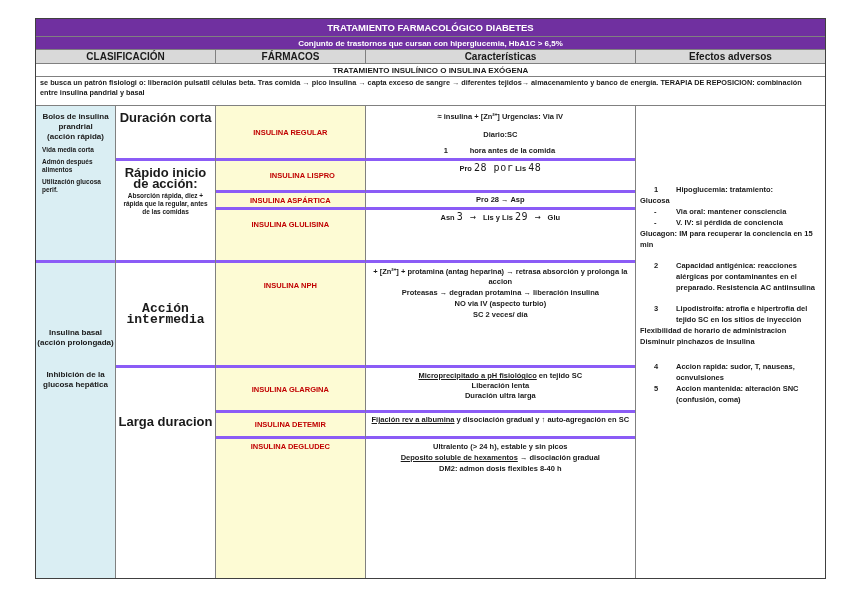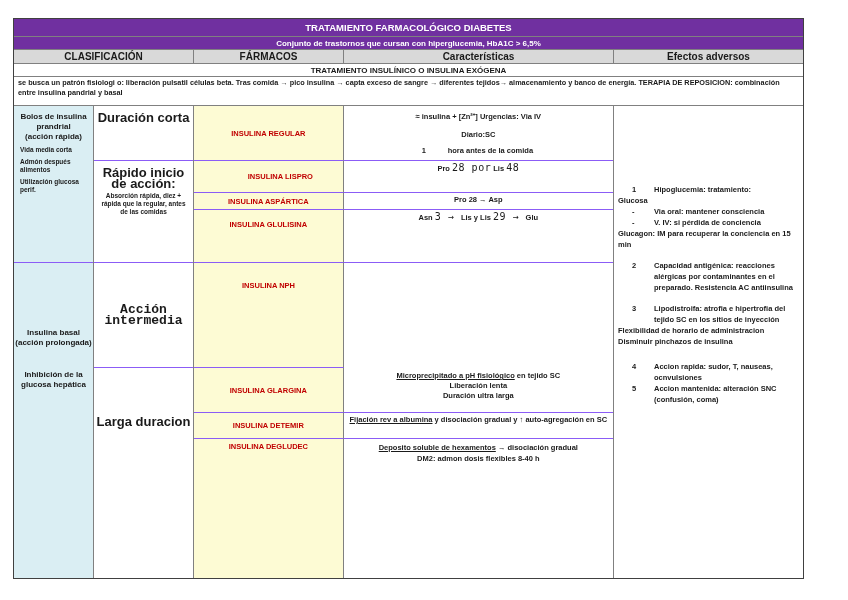--- a/index.html
+++ b/index.html
@@ -1,38 +1,38 @@
 <!DOCTYPE html>
 <html><head>
 <meta charset="utf-8">
 <style>
   html,body{margin:0;padding:0;background:#ffffff;}
   .page{position:relative;width:848px;height:600px;background:#ffffff;overflow:hidden;
         font-family:"Liberation Sans",sans-serif;color:#1a1a1a;}
-  .table{position:absolute;left:13px;top:18px;width:791px;border:1px solid #404040;box-sizing:border-box;}
+  .table{position:absolute;left:35px;top:18px;width:791px;border:1px solid #404040;box-sizing:border-box;}
   .trow{box-sizing:border-box;border-bottom:1px solid #808080;}
   .title-row{background:#7030A0;color:#ffffff;font-weight:bold;font-size:9.5px;
              text-align:center;height:18px;line-height:18px;}
   .subtitle-row{background:#7030A0;color:#ffffff;font-weight:bold;font-size:8px;
                 text-align:center;height:13px;line-height:13px;}
   .header-row{display:flex;background:#D9D9D9;height:14px;}
   .hcell{box-sizing:border-box;border-right:1px solid #808080;font-weight:bold;font-size:10px;
          text-align:center;line-height:13px;}
   .hcell:last-child{border-right:none;}
   .hc1{width:180px}.hc2{width:150px}.hc3{width:270px}.hc4{width:189px}
   .section-row{height:13px;line-height:13px;text-align:center;font-weight:bold;font-size:8px;}
   .para-row{height:29px;font-size:7.3px;font-weight:bold;padding:1px 4px;line-height:10px;text-align:left;}
   .tbody{display:flex;height:472px;}
   .bcol{box-sizing:border-box;border-right:1px solid #808080;display:flex;flex-direction:column;}
   .bcol:last-child{border-right:none;}
   .col1{width:80px;background:#DAEEF3;}
   .col2{width:100px;}
   .col34{width:420px;}
   .col5{width:189px;}
-  .bcell{box-sizing:border-box;border-bottom:1px solid #8b5cf6;overflow:hidden;}
+  .bcell{box-sizing:border-box;border-bottom:3px solid #8b5cf6;overflow:hidden;}
   .bcol > .bcell:last-child, .col34 > .drow:last-child .bcell{border-bottom:none;}
   .drow{display:flex;}
   .dcell{width:150px;background:#FDFBD4;box-sizing:border-box;border-right:1px solid #808080;
          display:flex;align-items:center;justify-content:center;overflow:hidden;}
   .ccell{width:270px;box-sizing:border-box;overflow:hidden;font-size:7.5px;font-weight:bold;
          text-align:center;line-height:10px;}
   .drug{color:#C00000;font-weight:bold;font-size:7.5px;text-align:center;}
   .class-title{font-weight:bold;font-size:8px;text-align:center;line-height:10px;padding-top:6px;}
   .class-sub{font-weight:bold;font-size:8px;text-align:center;line-height:10px;}
   .class-note{font-size:6.5px;font-weight:bold;text-align:left;padding:4px 2px 0 6px;line-height:8px;}
@@ -144,20 +144,26 @@
           </div>
           <div class="bcell ccell" style="height:53px;">
             <div class="mt2"><span>Asn </span><span class="big">3 → </span><span>Lis y Lis </span><span class="big">29 → </span><span>Glu</span></div>
           </div>
         </div>
 
         <div class="drow">
           <div class="bcell dcell" style="height:105px;align-items:flex-start;padding-top:18px;">
             <div class="drug">INSULINA NPH</div>
           </div>
+          <div class="bcell ccell" style="height:105px;padding:4px 6px 0 6px;">
+            <div>+ [Zn²⁺] + protamina (antag heparina) → retrasa absorción y prolonga la accion</div>
+            <div class="mt1">Proteasas → degradan protamina → liberación insulina</div>
+            <div class="mt1">NO via IV (aspecto turbio)</div>
+            <div class="mt1">SC 2 veces/ día</div>
+          </div>
         </div>
 
         <div class="drow">
           <div class="bcell dcell" style="height:45px;">
             <div class="drug">INSULINA GLARGINA</div>
           </div>
           <div class="bcell ccell" style="height:45px;padding-top:3px;">
             <div><span class="und">Microprecipitado a pH fisiológico</span><span> en tejido SC</span></div>
             <div>Liberación lenta</div>
             <div>Duración ultra larga</div>
@@ -171,20 +177,21 @@
           <div class="bcell ccell" style="height:26px;padding:2px 4px 0 4px;">
             <div><span class="und">Fijación rev a albumina</span><span> y disociación gradual y ↑ auto-agregación en SC</span></div>
           </div>
         </div>
 
         <div class="drow">
           <div class="bcell dcell" style="height:139px;align-items:flex-start;padding-top:3px;">
             <div class="drug">INSULINA DEGLUDEC</div>
           </div>
           <div class="bcell ccell" style="height:139px;padding-top:3px;">
+            <div>Ultralento (&gt; 24 h), estable y sin picos</div>
             <div class="mt1"><span class="und">Deposito soluble de hexamentos</span><span> → disociación gradual</span></div>
             <div class="mt1">DM2: admon dosis flexibles 8-40 h</div>
           </div>
         </div>
 
       </div>
 
       <div class="bcol col5">
         <div class="bcell fx" style="height:472px;">
           <div class="fxi">

